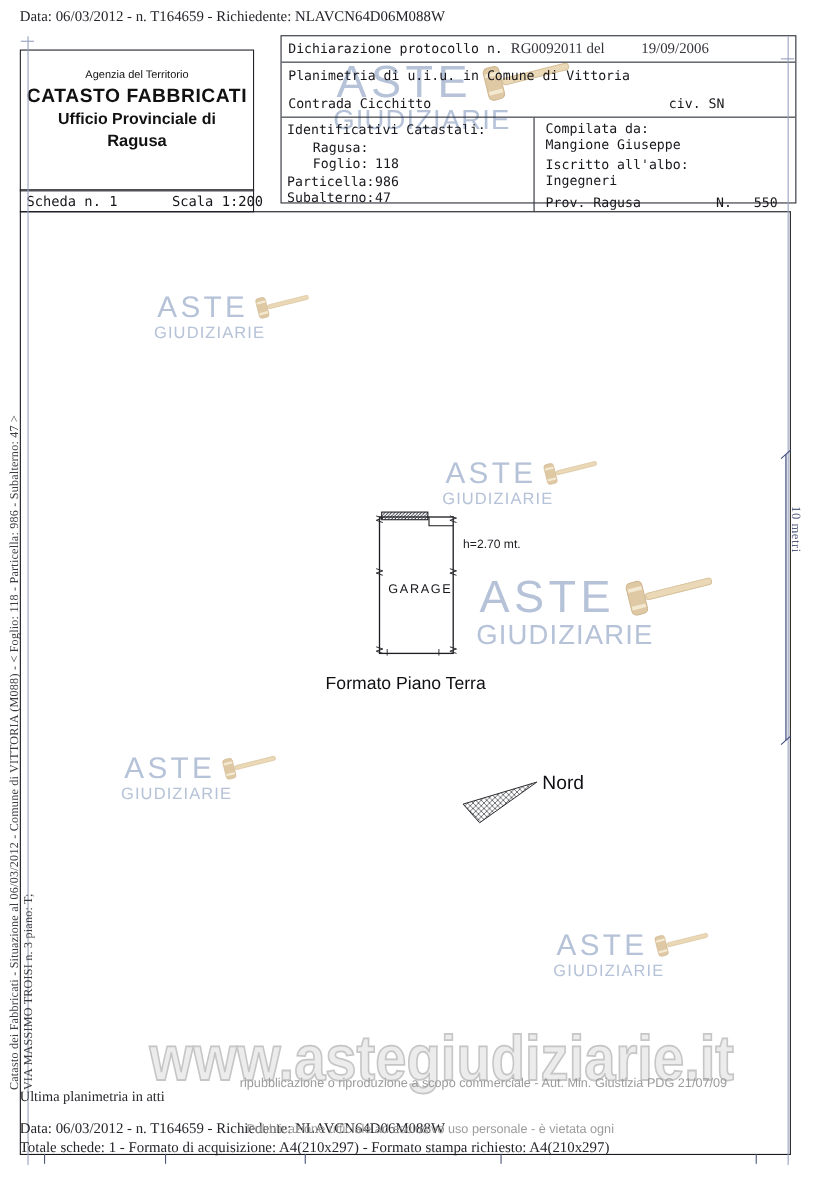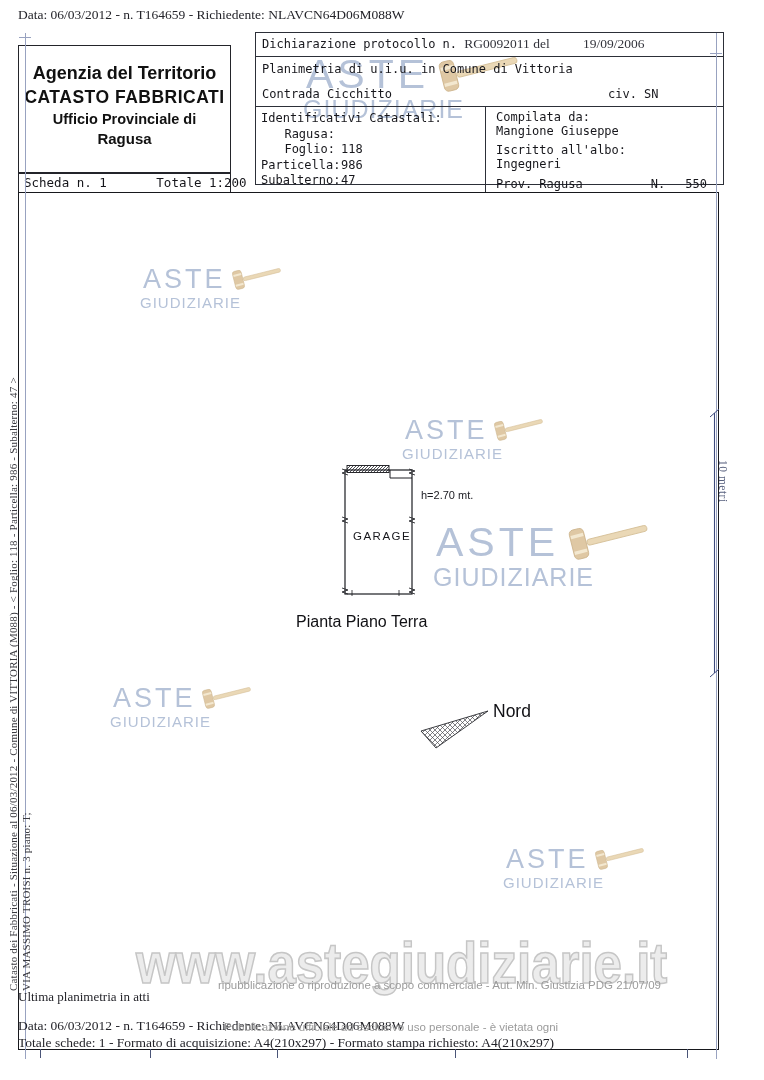--- a/index.html
+++ b/index.html
@@ -7,21 +7,21 @@
     width:764px;height:1080px;position:relative;background:#ffffff;
     font-family:"Liberation Sans",sans-serif;overflow:hidden;
     --wm-text:#b5c2d8; --wm-gavel:#dfc8a4; --wm-url-outline:#c6c6c6; --wm-disc:#9b9b9b;
   }
   .abs{position:absolute;}
   .z2{z-index:2;}
   
   .docline{font-family:"Liberation Serif",serif;color:#24242a;font-size:13.5px;white-space:nowrap;}
   
   .agency-box{left:18px;top:45px;width:211px;height:127px;border:1.4px solid #23242a;background:transparent;text-align:center;color:#111;}
-  .agency-box .a1{margin-top:17px;font-size:18px;font-weight:bold;}
+  .agency-box .a1{margin-top:17px;font-size:10px;font-weight:normal;}
   .agency-box .a2{margin-top:3px;font-size:17.5px;font-weight:bold;letter-spacing:.5px;}
   .agency-box .a3{margin-top:3px;font-size:14.5px;font-weight:bold;}
   .agency-box .a4{margin-top:3px;font-size:15px;font-weight:bold;}
   .scheda-box{left:18px;top:172px;width:211px;height:19px;border:1.4px solid #23242a;font-family:"DejaVu Sans Mono",monospace;font-size:12.5px;color:#15151a;line-height:19px;white-space:nowrap;}
   .scheda-box .s1{margin-left:5px;}
   .scheda-box .s2{margin-left:42px;}
   
   .decl-box{left:255px;top:32px;width:467px;height:151px;border:1.2px solid #2c2f38;font-family:"DejaVu Sans Mono",monospace;font-size:12px;color:#17171c;}
   .decl-row1{height:20px;border-bottom:1px solid #2c2f38;padding:3px 6px 0 6px;white-space:nowrap;}
   .decl-row1 .ser{font-family:"Liberation Serif",serif;font-size:13.5px;color:#33343c;}
@@ -166,21 +166,21 @@
 <div class="abs z2 docline" style="left:18px;top:7px;">Data: 06/03/2012 - n. T164659 - Richiedente: NLAVCN64D06M088W</div>
 
 <div class="abs z2 agency-box">
   <div class="a1">Agenzia del Territorio</div>
   <div class="a2">CATASTO FABBRICATI</div>
   <div class="a3">Ufficio Provinciale di</div>
   <div class="a4">Ragusa</div>
 </div>
 <div class="abs z2 scheda-box">
   <span class="s1">Scheda n. 1</span>
-  <span class="s2">Totale 1:200</span>
+  <span class="s2">Scala 1:200</span>
 </div>
 
 <div class="abs z2 decl-box">
   <div class="decl-row1">
     <span>Dichiarazione protocollo n.</span>
     <span class="ser">RG0092011 del</span>
     <span class="ser dte">19/09/2006</span>
   </div>
   <div class="decl-row2">Planimetria di u.i.u. in Comune di Vittoria</div>
   <div class="decl-row3">
@@ -248,21 +248,21 @@
     <path transform="translate(345,474)" d="M-3,-5 L3,-3 L-3,-1 L3,1"></path>
     <path transform="translate(412,474)" d="M-3,-5 L3,-3 L-3,-1 L3,1"></path>
     <path transform="translate(345,522)" d="M-3,-5 L3,-3 L-3,-1 L3,1"></path>
     <path transform="translate(412,522)" d="M-3,-5 L3,-3 L-3,-1 L3,1"></path>
     <path transform="translate(345,593)" d="M-3,-5 L3,-3 L-3,-1 L3,1"></path>
     <path transform="translate(412,593)" d="M-3,-5 L3,-3 L-3,-1 L3,1"></path>
   </g>
 </svg>
 <div class="abs z2 room-label">GARAGE</div>
 <div class="abs z2 height-label">h=2.70 mt.</div>
-<div class="abs z2 plan-title">Pianta Piano Terra</div>
+<div class="abs z2 plan-title">Formato Piano Terra</div>
 
 <svg class="abs z2" style="left:415px;top:698px;" width="100" height="56" viewBox="415 698 100 56">
   <defs>
     <pattern id="crossHatch" width="5" height="5" patternUnits="userSpaceOnUse">
       <path d="M0,0 L5,5 M5,0 L0,5" stroke="#4a4b50" stroke-width="0.7"></path>
     </pattern>
   </defs>
   <polygon points="488,711 421,731 436,748" fill="url(#crossHatch)" stroke="#2a2b30" stroke-width="0.9"></polygon>
 </svg>
 <div class="abs z2 north-label">Nord</div>

